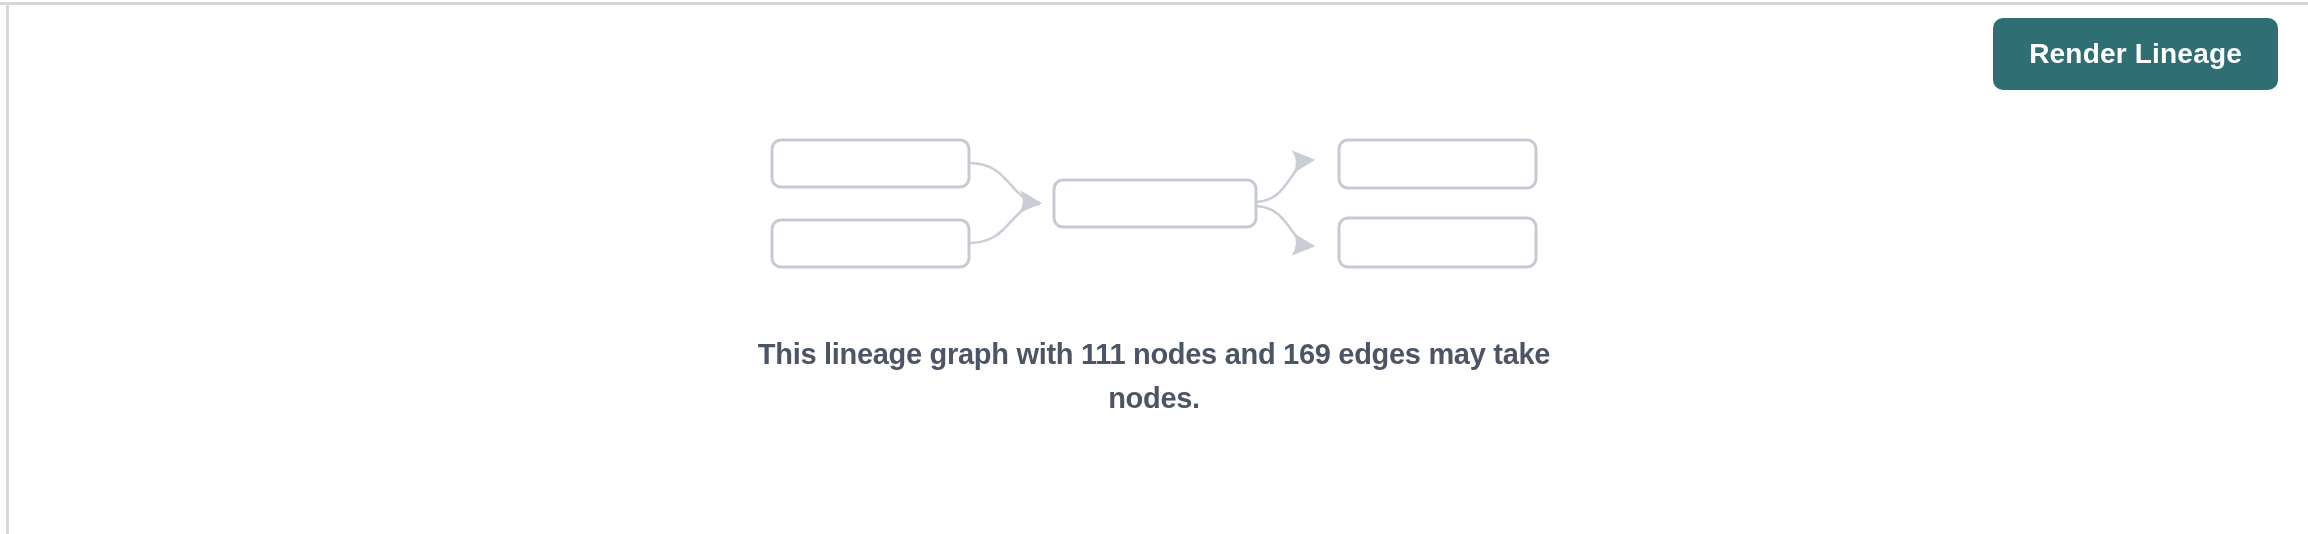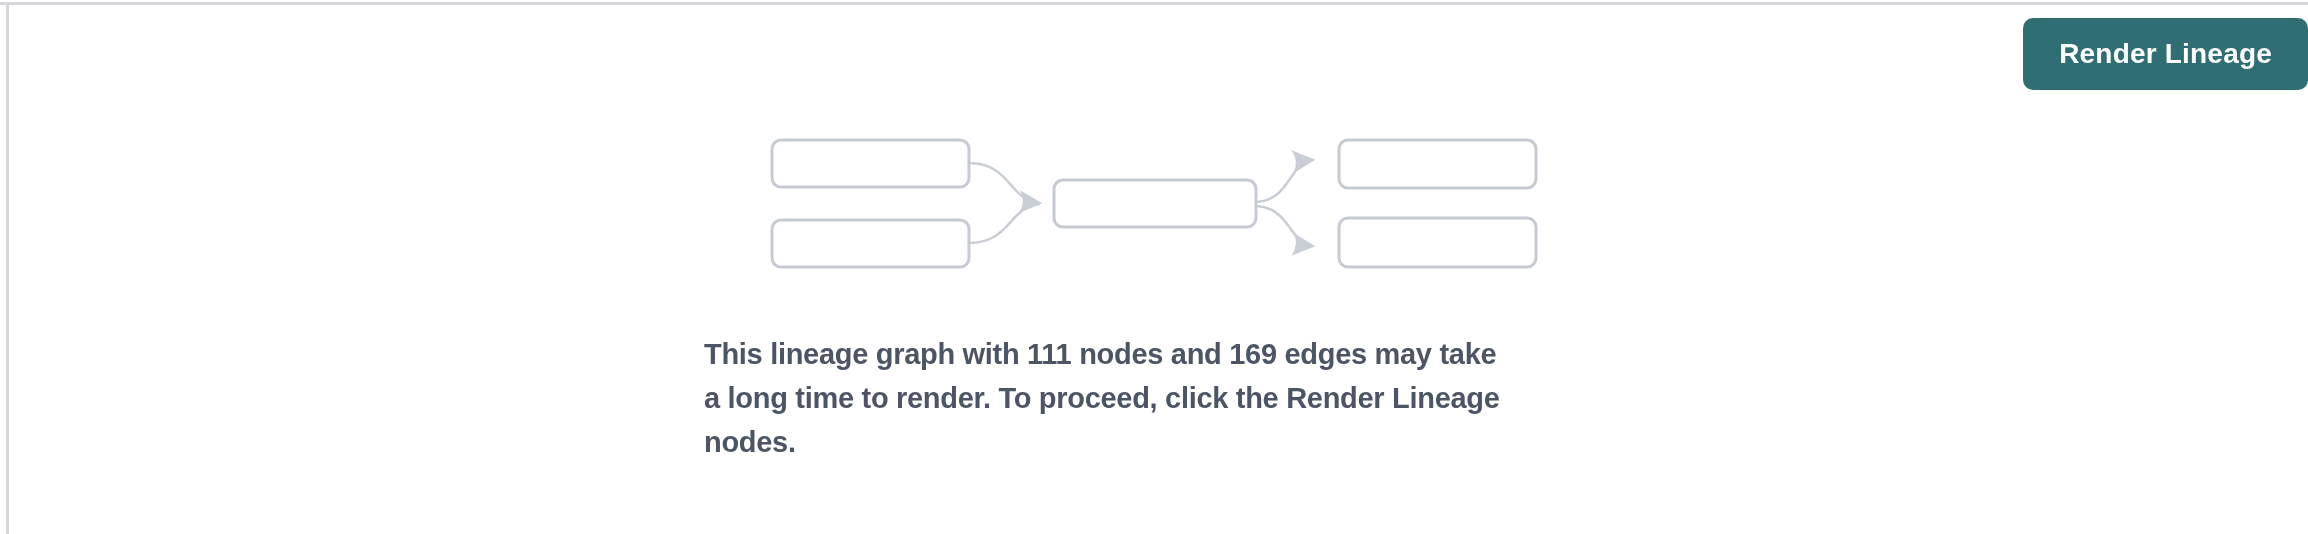--- a/index.html
+++ b/index.html
@@ -12,38 +12,38 @@
   }
   *{margin:0;padding:0;box-sizing:border-box;}
   html,body{width:2308px;height:534px;background:#ffffff;overflow:hidden;
     font-family:"Liberation Sans","DejaVu Sans",sans-serif;}
   .page{position:relative;width:2308px;height:534px;background:#ffffff;}
 
   .border-top{position:absolute;top:2px;left:0;right:0;height:3px;background:var(--panel-border);}
   .border-left{position:absolute;top:4px;left:6px;width:3px;bottom:0;background:var(--panel-border);}
 
   .render-btn{
-    position:absolute;top:18px;right:0;height:72px;
+    position:absolute;top:18px;right:30px;height:72px;
     background:var(--accent-teal);color:var(--button-text);
     border:none;border-radius:10px;padding:0 36px;
     font-family:inherit;font-size:28px;font-weight:700;letter-spacing:0.2px;
     cursor:pointer;display:flex;align-items:center;justify-content:center;
   }
 
   .lineage-illustration{
     position:absolute;top:130px;left:50%;transform:translateX(-50%);
     width:790px;height:150px;
   }
   .lineage-illustration .node{fill:#ffffff;stroke:var(--node-border);stroke-width:3px;}
   .lineage-illustration .edge{fill:none;stroke:var(--edge-gray);stroke-width:2.5px;}
   .lineage-illustration .head{fill:var(--edge-gray);}
 
   .warning-text{
     position:absolute;top:332px;left:50%;transform:translateX(-50%);
-    width:900px;
+    width:900px;text-align:center;
     color:var(--message-text);font-size:29px;font-weight:700;
     line-height:44px;letter-spacing:-0.3px;white-space:nowrap;
   }
 </style>
 </head>
 <body>
 
 <div class="page">
 
   <div class="border-top"></div>
@@ -65,17 +65,16 @@
 
     <rect class="node" x="13" y="10" width="197" height="47" rx="9"></rect>
     <rect class="node" x="13" y="90" width="197" height="47" rx="9"></rect>
     <rect class="node" x="295" y="50" width="202" height="47" rx="9"></rect>
     <rect class="node" x="580" y="10" width="197" height="48" rx="9"></rect>
     <rect class="node" x="580" y="88" width="197" height="49" rx="9"></rect>
   </svg>
 
   <div class="warning-text">
     <div>This lineage graph with 111 nodes and 169 edges may take</div>
-    <div>a long time to render. To proceed, click the Render Lineage</div>
     <div>nodes.</div>
   </div>
 
 </div>
 
 </body></html>

